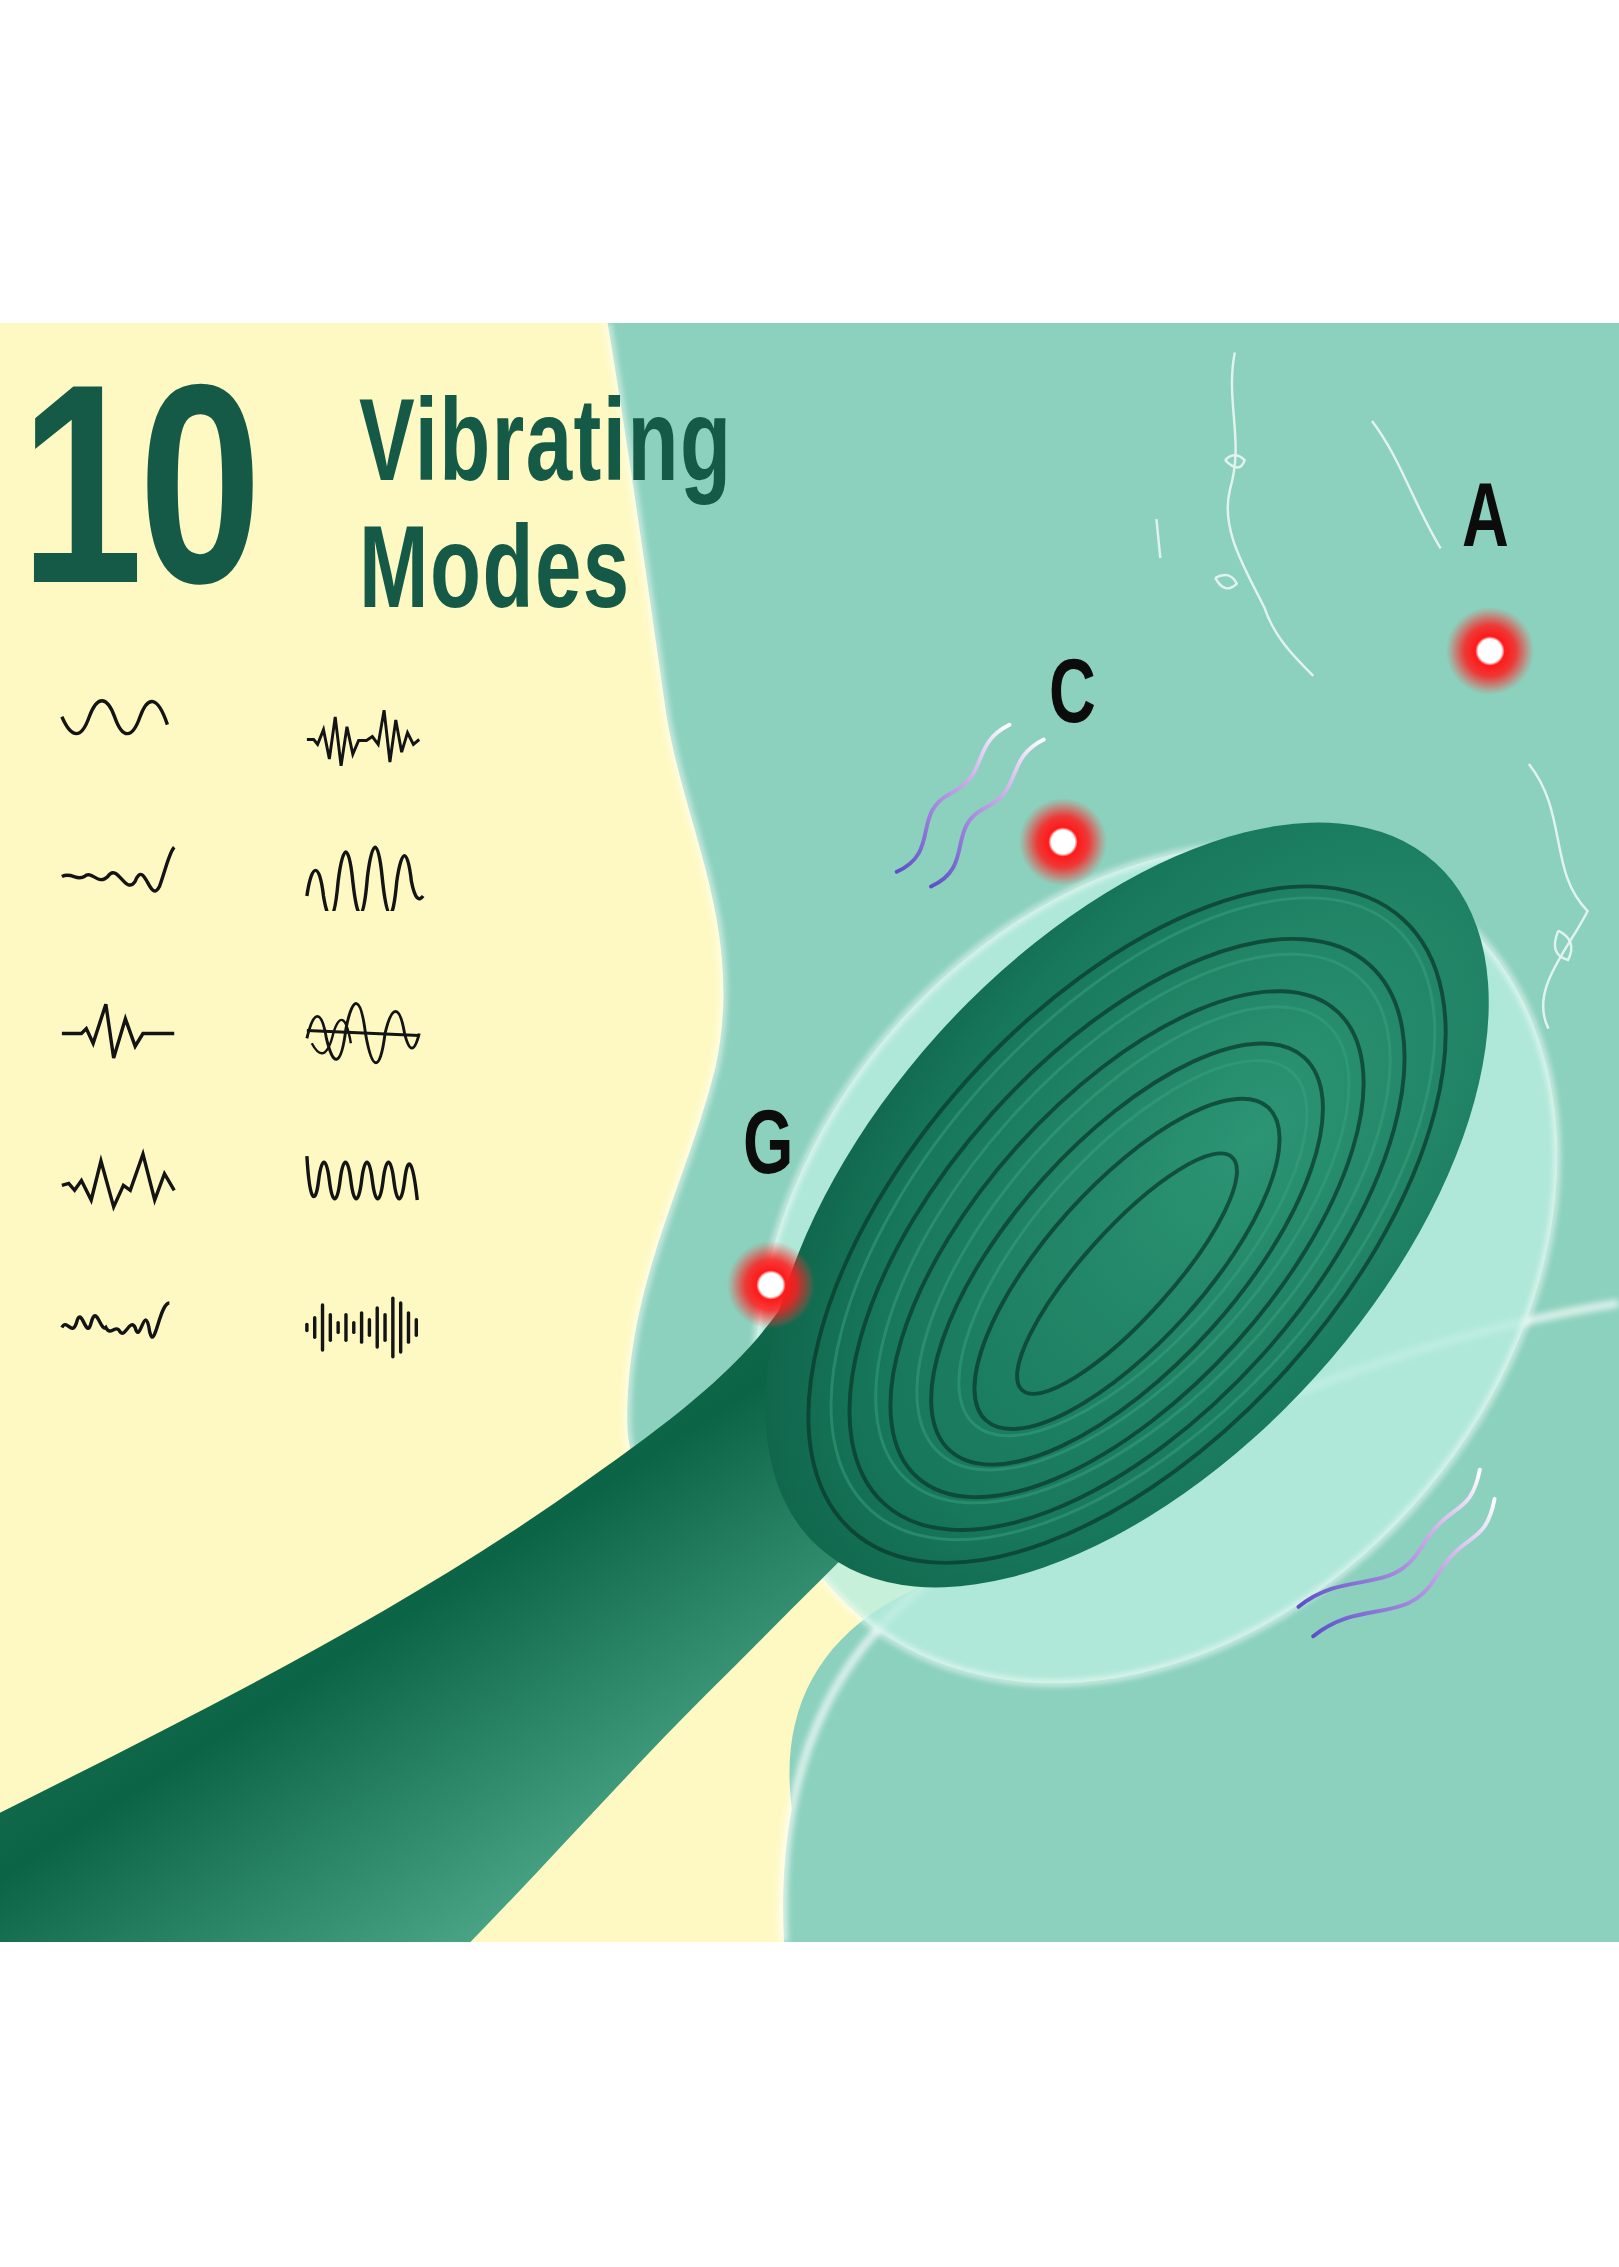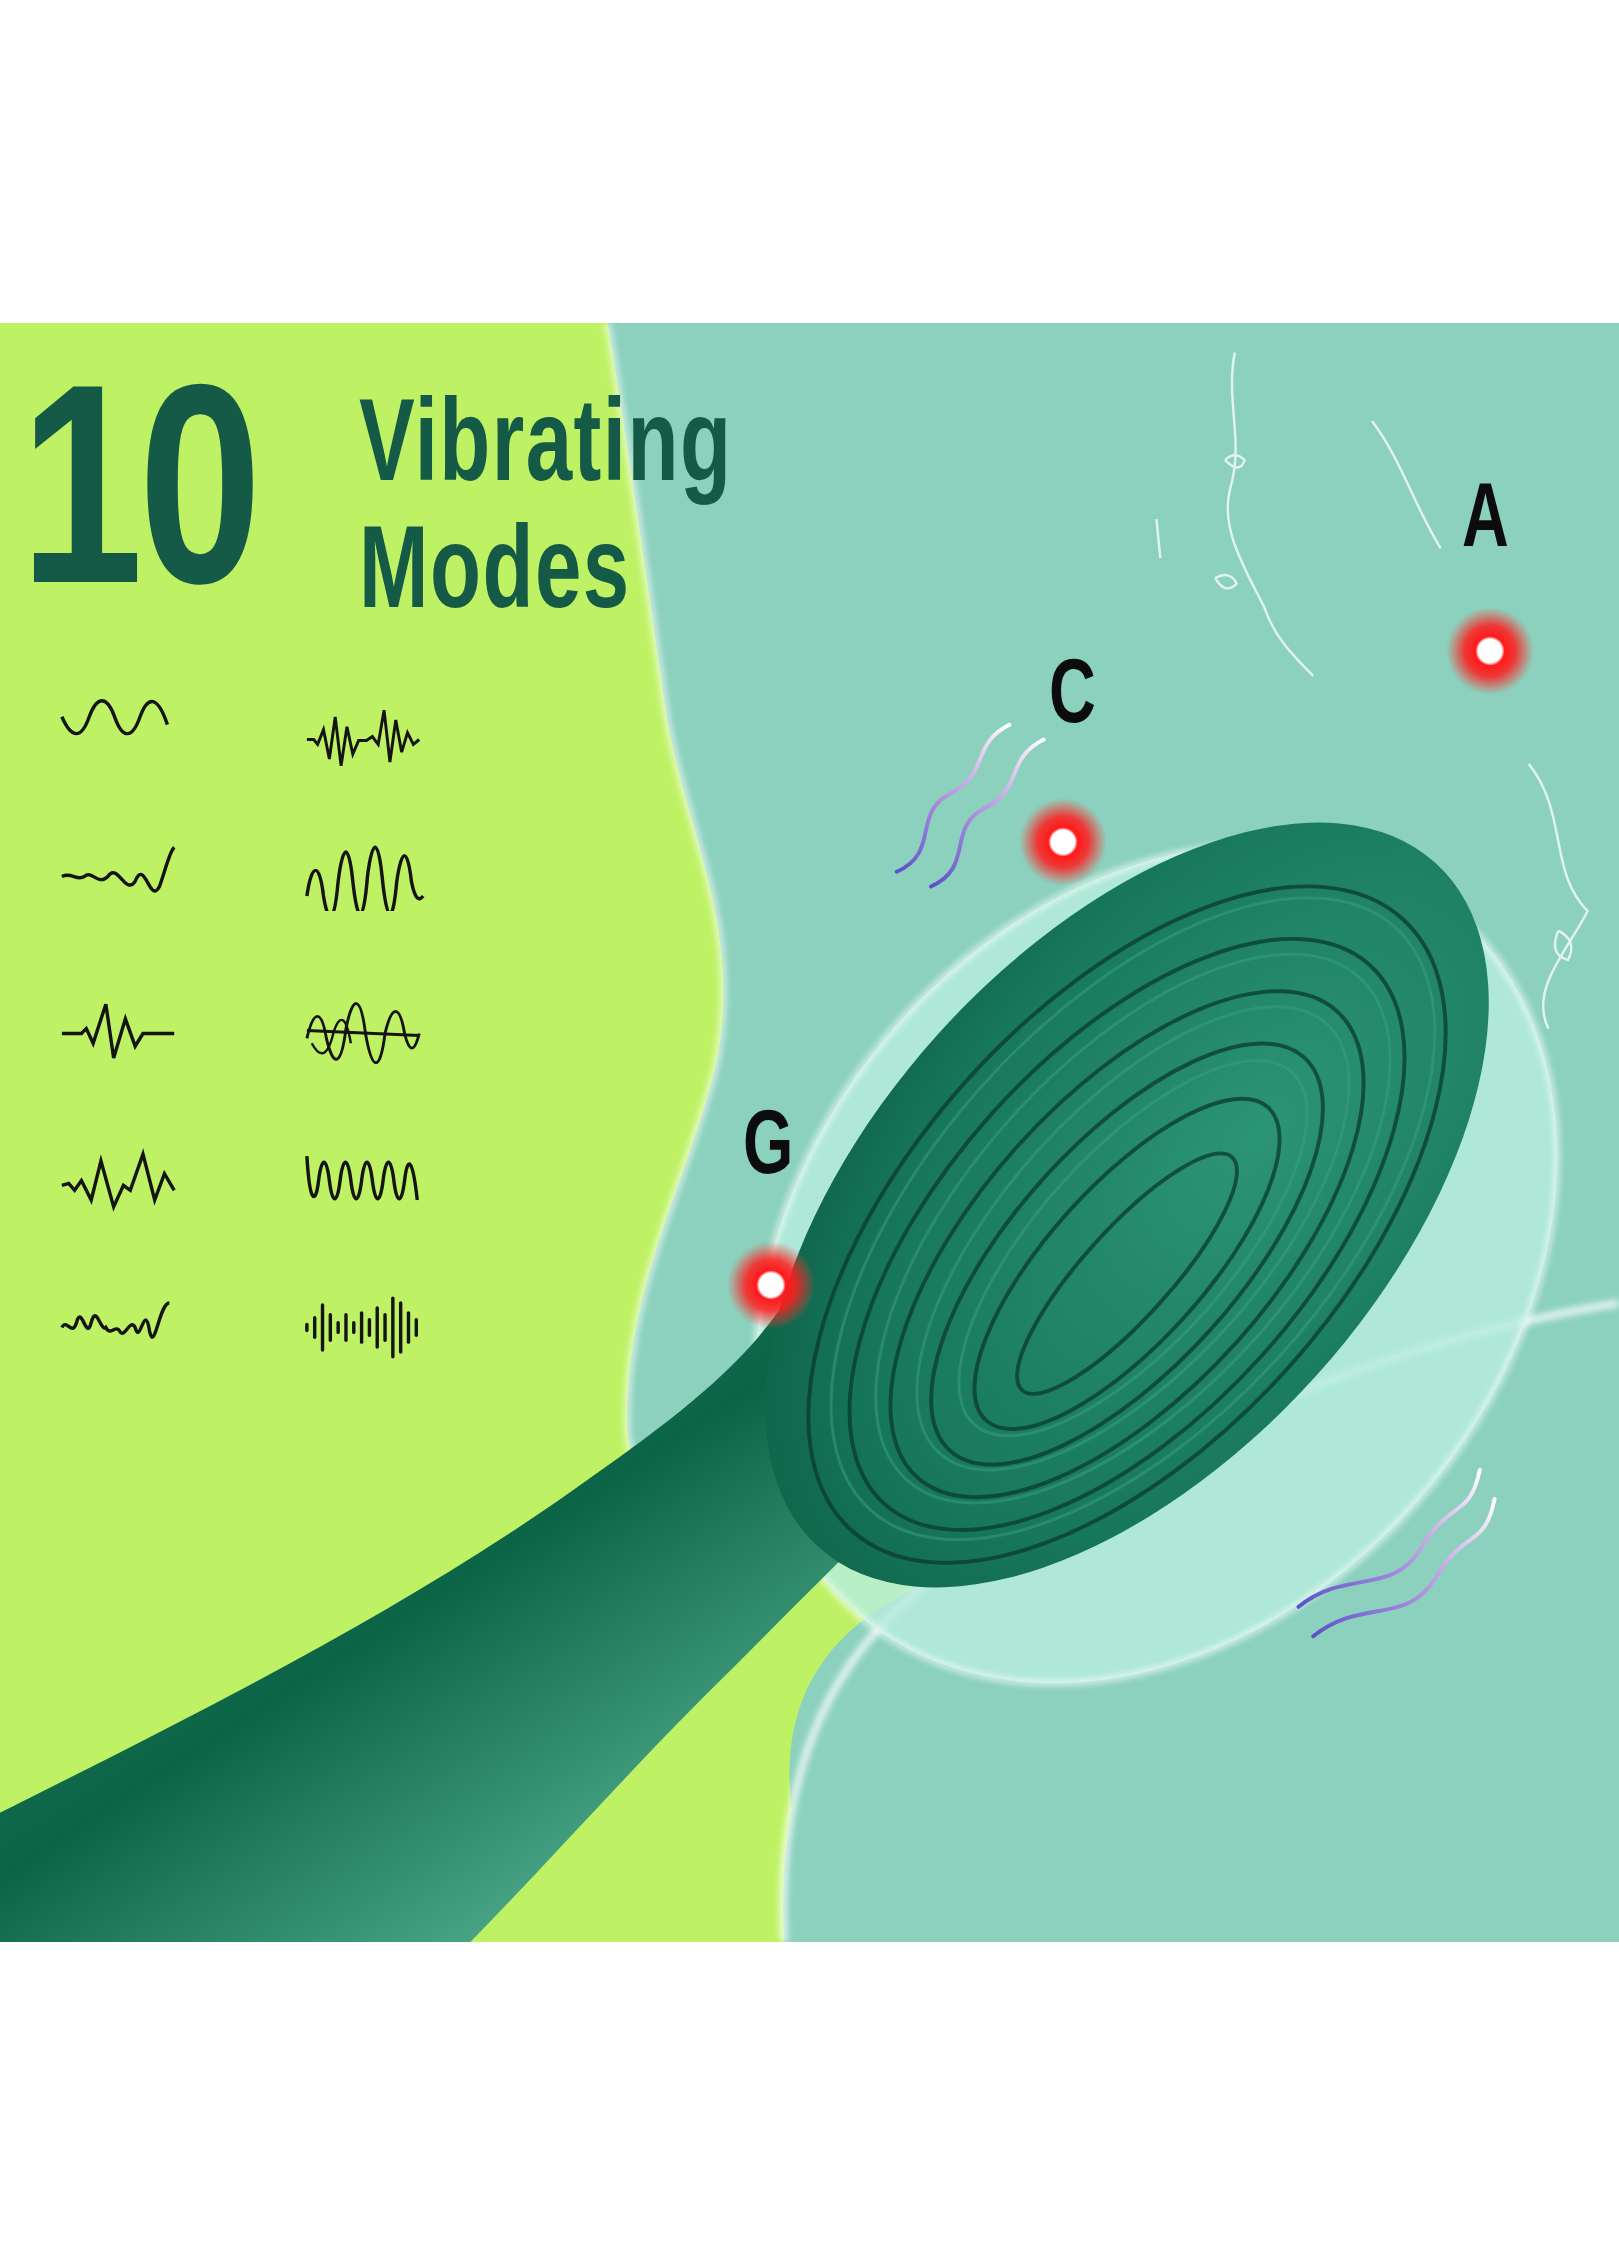--- a/index.html
+++ b/index.html
@@ -1,17 +1,17 @@
 <!DOCTYPE html>
 <html><head>
 <meta charset="utf-8">
 <style>
   html, body { margin: 0; padding: 0; background: #ffffff; }
   body { width: 1619px; height: 2267px; position: relative; overflow: hidden; font-family: "Liberation Sans", sans-serif; }
-  .banner { position: absolute; left: 0; top: 323px; width: 1619px; height: 1619px; overflow: hidden; background: #bef264; }
+  .banner { position: absolute; left: 0; top: 323px; width: 1619px; height: 1619px; overflow: hidden; background: #fef9c3; }
   .banner svg.bg { position: absolute; left: 0; top: 0; width: 1619px; height: 1619px; }
   .headline { position: absolute; left: 19.6px; top: 39px; color: #155a47; }
   .big-num { position: absolute; left: 0; top: -19.6px; font-family: "Liberation Sans", sans-serif; font-weight: 700; font-size: 284px; line-height: 1; letter-spacing: -5.9px; transform: scaleX(0.78); transform-origin: left top; }
   .title-line { position: absolute; left: 339px; font-weight: 700; font-size: 116px; line-height: 1; transform: scaleX(0.72); transform-origin: left top; white-space: nowrap; letter-spacing: 2px; }
   .title-line.l1 { top: 19.6px; }
   .title-line.l2 { top: 147px; }
   .modes-grid { position: absolute; left: 57px; top: 372px; width: 392px; }
   .mode { position: absolute; width: 127px; height: 69px; }
   .mode svg { width: 127px; height: 69px; }
   .point-label { position: absolute; font-weight: 700; font-size: 90px; color: #0c0c0c; line-height: 1; transform: scaleX(0.72); transform-origin: left top; }

